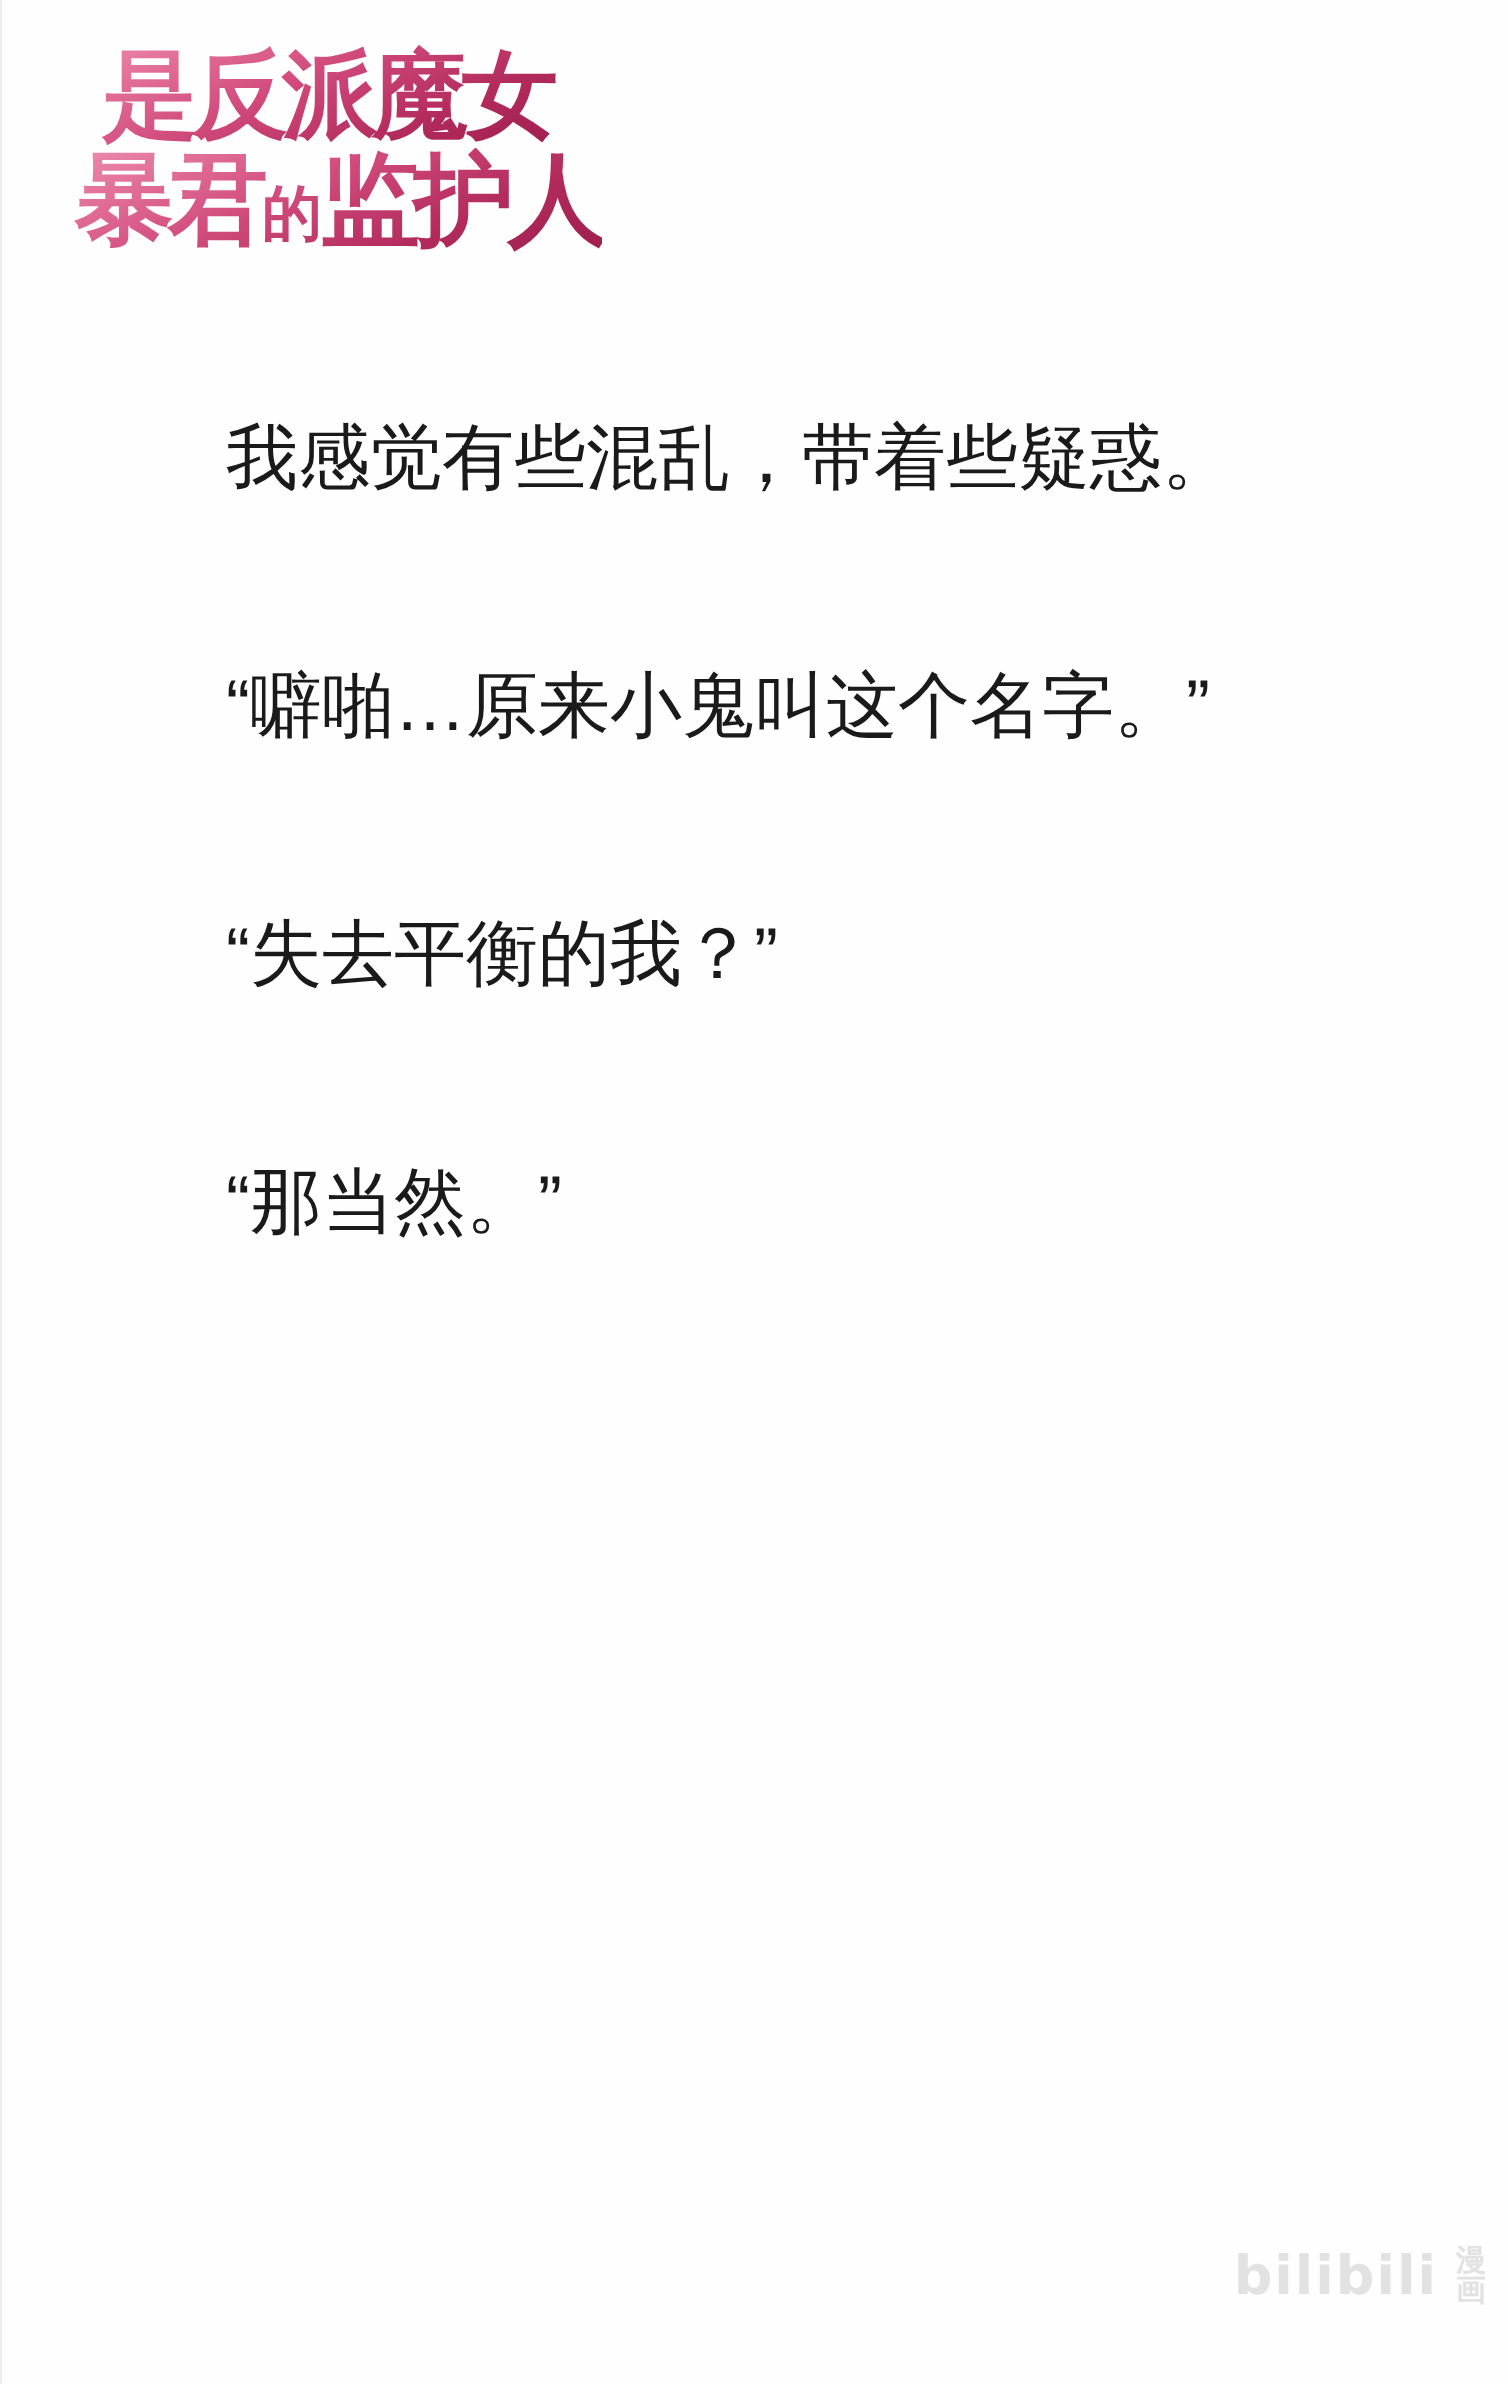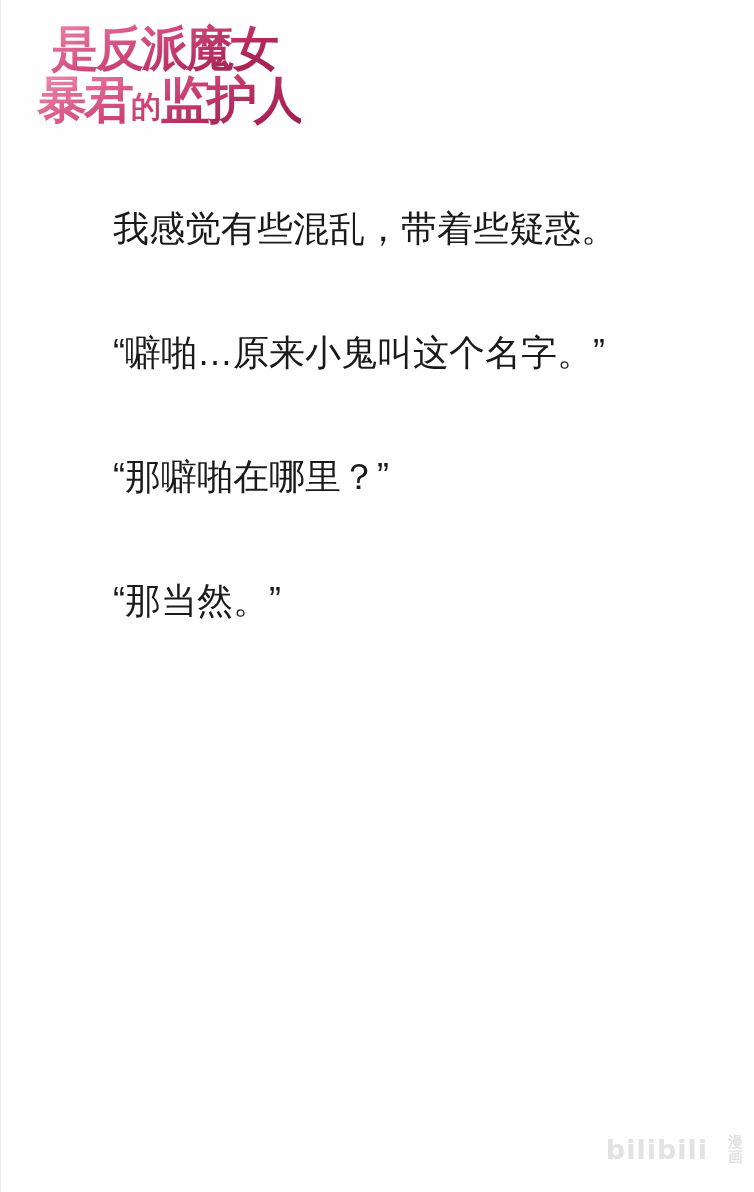--- a/index.html
+++ b/index.html
@@ -54,24 +54,24 @@
     line-height:60px;
     text-indent:2em;
     letter-spacing:0;
     word-break:break-all;
   }
   .content p:first-child{margin-top:0;}
 
   
   .watermark{
     position:absolute;
-    right:10px;bottom:28px;
+    right:10px;bottom:39px;
     display:flex;
     align-items:center;
-    gap:20px;
+    gap:9px;
     color:#e2e2e2;
     user-select:none;
   }
   .wm-brand{
     font-family:"DejaVu Sans","Liberation Sans",sans-serif;
     font-weight:bold;
     font-size:27px;
     letter-spacing:1px;
     line-height:27px;
   }
@@ -92,21 +92,21 @@
 <div class="page">
 
   <div class="logo">
     <span class="logo-line logo-line2">是反派魔女</span>
     <span class="logo-line logo-line1"><span>暴君</span><span class="logo-de">的</span><span>监护人</span></span>
   </div>
 
   <div class="content">
     <p>我感觉有些混乱，带着些疑惑。</p>
     <p>“噼啪…原来小鬼叫这个名字。”</p>
-    <p>“那噼啪在哪里？”</p>
+    <p>“失去平衡的我？”</p>
     <p>“那当然。”</p>
   </div>
 
   <div class="watermark">
     <span class="wm-brand">bilibili</span>
     <span class="wm-suffix">漫画</span>
   </div>
 
 </div>
 

